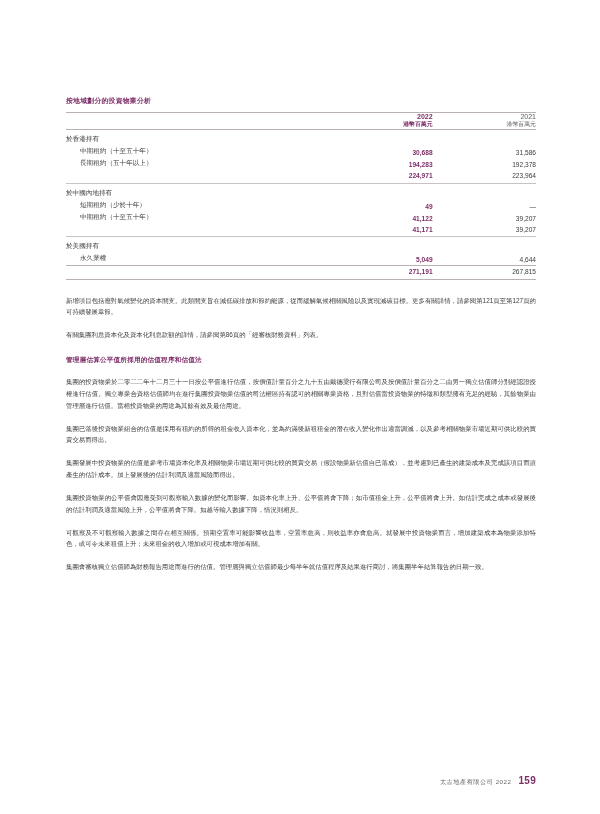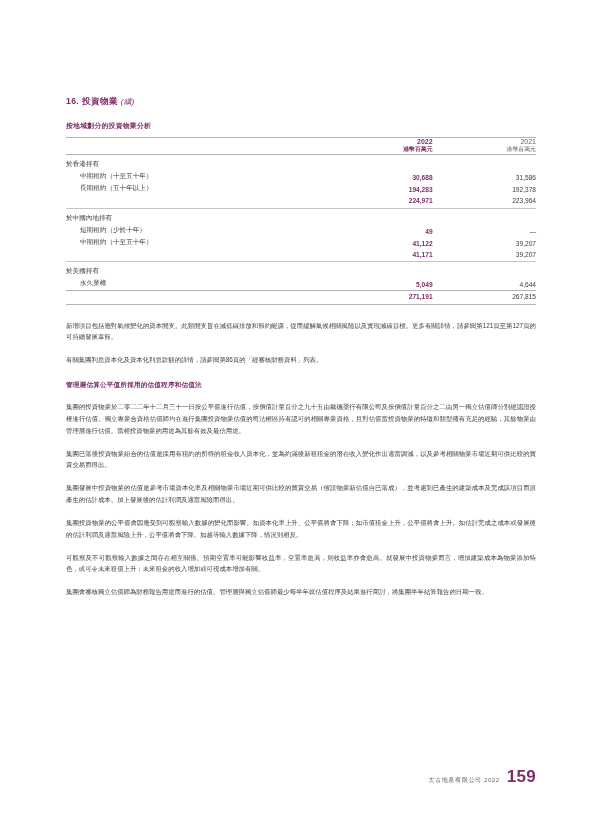--- a/index.html
+++ b/index.html
@@ -130,36 +130,32 @@
     display: flex;
     align-items: baseline;
     gap: 7px;
   }
   .footer .fname {
     font-size: 6.2px;
     color: #6b6b6b;
     letter-spacing: 0.5px;
   }
   .footer .fpage {
-    font-size: 17px;
+    font-size: 10px;
     font-weight: bold;
     color: #7d2e68;
     letter-spacing: 0.3px;
   }
 </style>
 </head>
 <body>
 
 <div class="page">
   <div class="content">
 
-    <div class="note-title">
-      <span>16. 投資物業</span>
-      <span class="cont">(續)</span>
-    </div>
 
     <div class="subhead">按地域劃分的投資物業分析</div>
 
     <table class="fin">
       <colgroup>
         <col class="lbl">
           <col class="num">
           <col class="num">
       </colgroup>
       <tbody>

